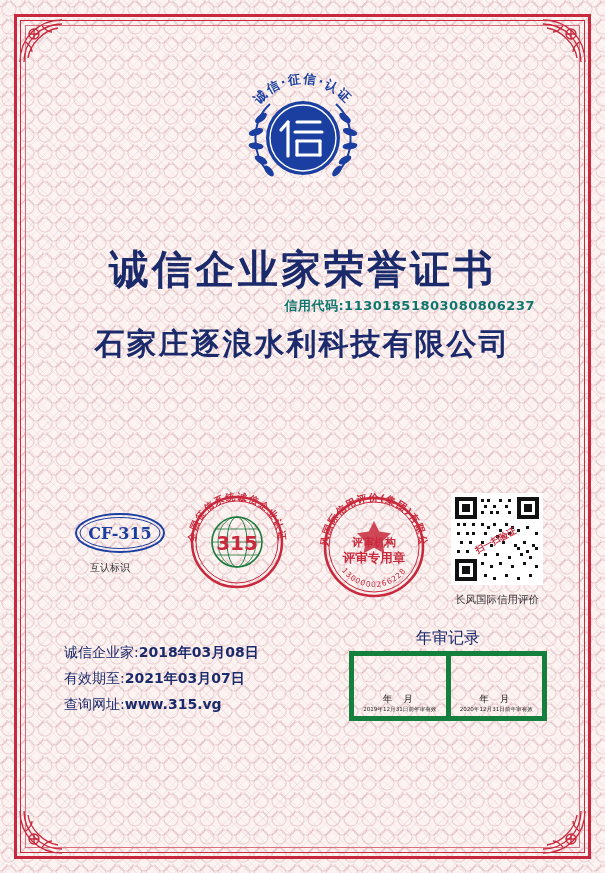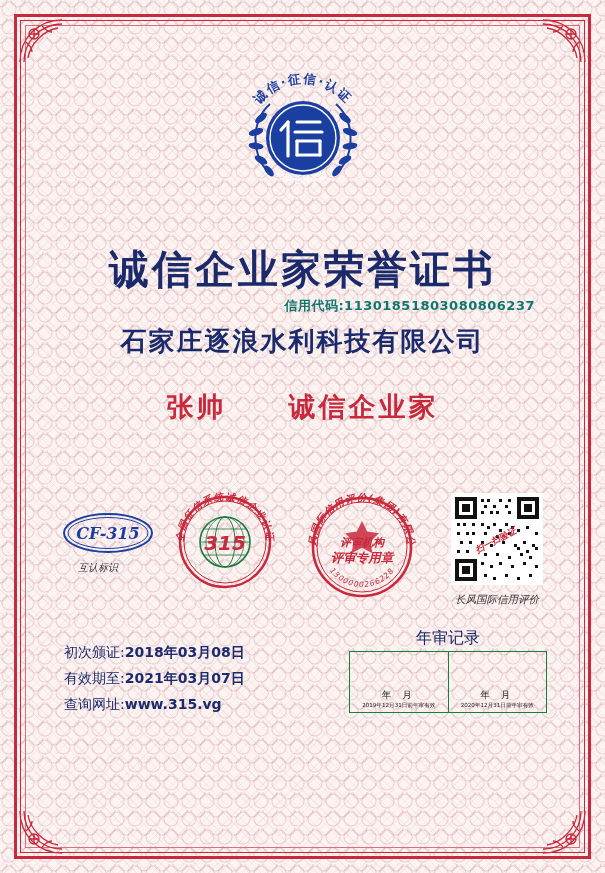--- a/index.html
+++ b/index.html
@@ -50,50 +50,50 @@
     position:absolute;left:0;right:0;top:208px;text-align:center;
     font-size:40px;font-weight:bold;color:#1b2a6b;letter-spacing:3px;
     font-family:"DejaVu Sans","Liberation Sans",sans-serif;
   }
   .credit-code{
     position:absolute;right:36px;top:263px;
     font-size:13px;font-weight:bold;color:#0f766e;letter-spacing:.5px;
   }
   .company{
     position:absolute;left:0;right:0;top:290px;text-align:center;
-    font-size:26px;font-weight:bold;color:#1b2a6b;letter-spacing:2px;
+    font-size:30px;font-weight:bold;color:#1b2a6b;letter-spacing:2px;
   }
   .names{
     position:absolute;left:0;right:0;top:355px;
     display:flex;justify-content:center;gap:62px;
     font-size:27px;font-weight:bold;color:#c8293c;letter-spacing:3px;
   }
 
   
-  .seals{position:absolute;left:10px;right:6px;top:455px;height:130px;font-style:italic;}
+  .seals{position:absolute;left:22px;right:6px;top:455px;height:130px;}
 
   .seal-cf{position:absolute;left:18px;top:22px;width:92px;height:44px;}
   .seal-cf-label{position:absolute;left:34px;top:72px;width:64px;font-size:10px;color:#333;}
 
   .seal-round1{position:absolute;left:130px;top:2px;width:102px;height:102px;}
   .seal-round2{position:absolute;left:262px;top:2px;width:112px;height:112px;}
 
   .qr{position:absolute;right:22px;top:4px;width:92px;height:92px;}
   .qr-label{position:absolute;right:4px;top:104px;width:128px;text-align:center;font-size:10.5px;color:#333;}
 
   
   .info{position:absolute;left:30px;top:605px;font-size:14px;color:#1b2a6b;line-height:26px;}
   .info div{white-space:nowrap;}
   .info b{font-weight:bold;}
 
   
   .review{position:absolute;right:24px;top:594px;width:198px;}
   .review-title{text-align:center;font-size:16px;color:#1b2a6b;margin-bottom:2px;}
   .review-table{width:100%;border-collapse:collapse;}
-  .review-table td{border:1px solid #15803d;height:58px;vertical-align:bottom;text-align:center;width:50%;padding:0 2px 2px;}
+  .review-table td{border:5px solid #15803d;height:58px;vertical-align:bottom;text-align:center;width:50%;padding:0 2px 2px;}
   .rt-ym{font-size:9.5px;color:#222;letter-spacing:4px;}
   .rt-note{font-size:5.6px;color:#222;white-space:nowrap;}
 </style>
 </head>
 <body>
 
 <div class="cert">
   <div class="pattern"></div>
   <div class="pattern2"></div>
 
@@ -200,24 +200,20 @@
         <text font-size="7.5" fill="#ffffff" letter-spacing="1">
           <textPath href="#arcBot" startOffset="50%" text-anchor="middle">长风国际集团</textPath>
         </text>
       </svg>
     </div>
 
     <div class="main-title">诚信企业家荣誉证书</div>
     <div class="credit-code">信用代码:11301851803080806237</div>
     <div class="company">石家庄逐浪水利科技有限公司</div>
 
-    <div class="names">
-      <div>张帅</div>
-      <div>诚信企业家</div>
-    </div>
 
     <div class="seals">
 
       <div class="seal-cf">
         <svg width="92" height="44" viewBox="0 0 92 44">
           <ellipse cx="46" cy="22" rx="44" ry="19" fill="none" stroke="#1b3fa0" stroke-width="2"></ellipse>
           <ellipse cx="46" cy="22" rx="40" ry="15.5" fill="none" stroke="#1b3fa0" stroke-width="1"></ellipse>
           <text x="46" y="28" text-anchor="middle" font-size="16" font-weight="bold" fill="#1b3fa0" font-family="DejaVu Serif, serif">CF-315</text>
         </svg>
       </div>
@@ -336,21 +332,21 @@
               <rect x="75" y="57" width="3" height="3"></rect>
               <rect x="84" y="54" width="3" height="3"></rect>
           </g>
           <text x="46" y="50" text-anchor="middle" font-size="9" font-weight="bold" fill="#c8293c" transform="rotate(-28 46 50)">扫一扫验证</text>
         </svg>
       </div>
       <div class="qr-label">长风国际信用评价</div>
     </div>
 
     <div class="info">
-      <div><span>初次颁证:</span><b>2018年03月08日</b></div>
+      <div><span>诚信企业家:</span><b>2018年03月08日</b></div>
       <div><span>有效期至:</span><b>2021年03月07日</b></div>
       <div><span>查询网址:</span><b>www.315.vg</b></div>
     </div>
 
     <div class="review">
       <div class="review-title">年审记录</div>
       <table class="review-table">
         <tbody>
             <tr>
           <td>

